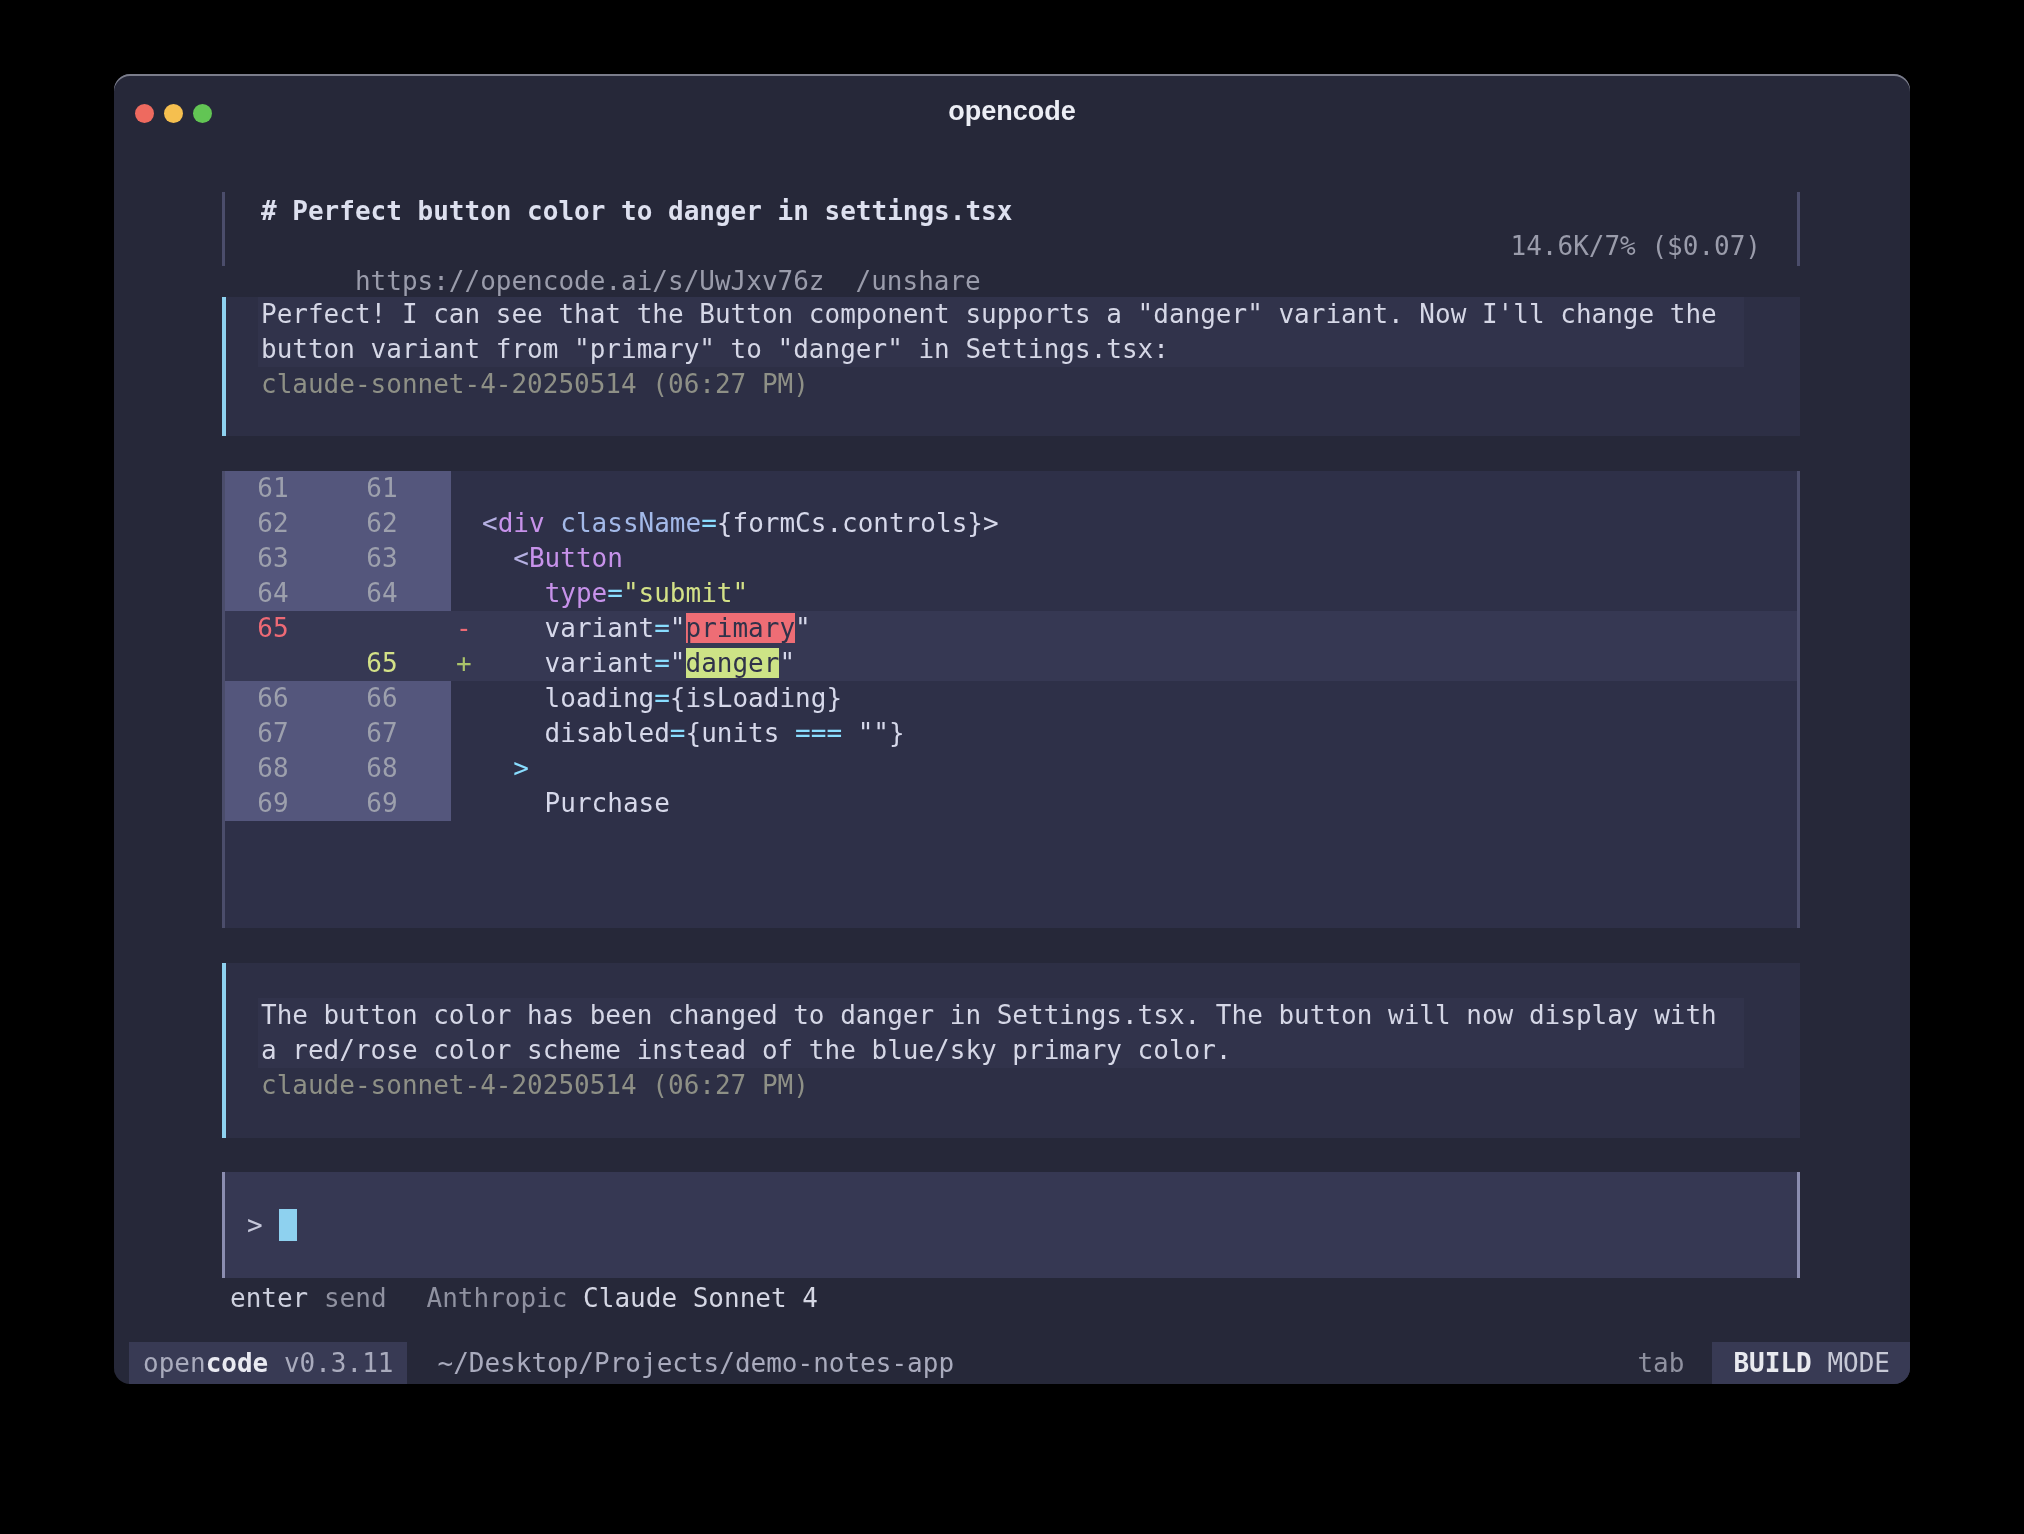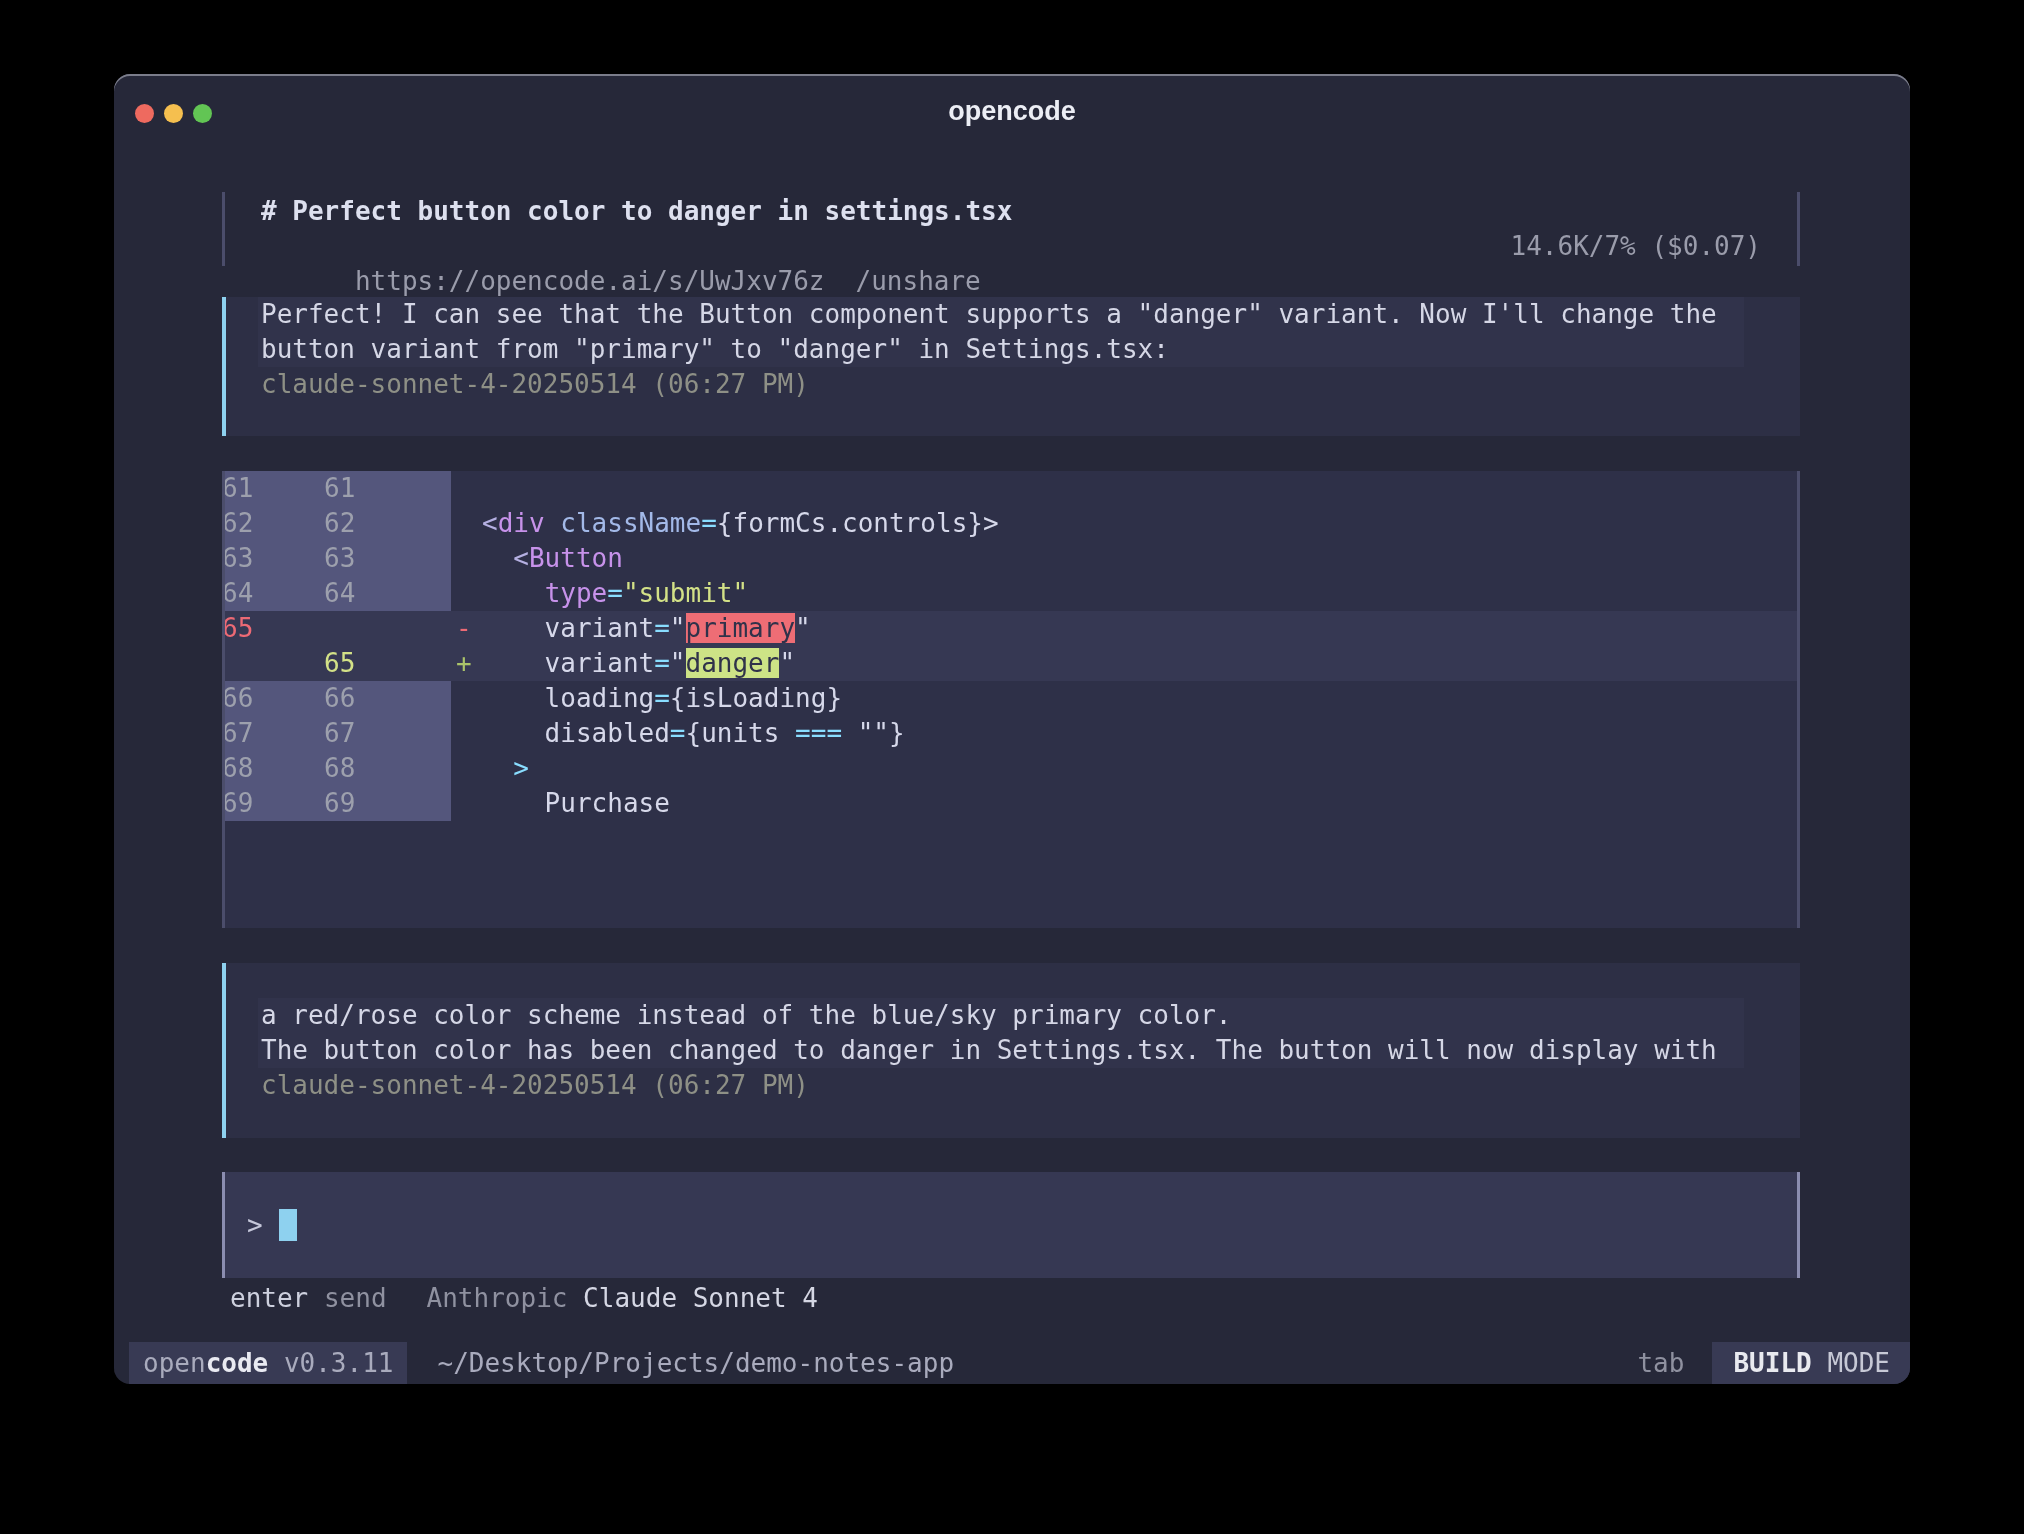--- a/index.html
+++ b/index.html
@@ -49,21 +49,21 @@
   .msg-line { color:#d5d7e6; white-space:pre; }
   .msg-meta { color:#8e9086; white-space:pre; padding-left:3px; }
 
   
   .edit-block { top:397px; height:457px; background:#2e3048; }
   .edit-header { height:107px; background:#343651; color:#b6b8ca; display:flex; align-items:center; padding-left:39px; white-space:pre; }
   .drow { display:flex; height:35px; align-items:center; }
   .drow.ctx .gut { background:#54567c; }
   .drow.del, .drow.ins { background:#363853; }
   .gut { width:229px; height:35px; display:flex; flex:none; }
-  .no { text-align:left; color:#9da0ad; white-space:pre; }
+  .no { text-align:center; color:#9da0ad; white-space:pre; }
   .no.old { width:102px; }
   .no.new { width:116px; }
   .drow.del .no.old { color:#ed6a75; }
   .drow.ins .no.new { color:#d3e187; }
   .mark { width:31px; flex:none; padding-left:5px; }
   .drow.del .mark { color:#ed6a75; }
   .drow.ins .mark { color:#abc46a; }
   .code { font:inherit; margin:0; white-space:pre; }
   .t-pln { color:#d6d8ea; }
   .t-tag { color:#c792ea; }
@@ -214,22 +214,22 @@
             <span class="no new">69</span>
           </span>
           <span class="mark"></span>
           <pre class="code"><span class="t-pln">    Purchase</span></pre>
         </div>
       </div>
   </div>
 
   <div class="block msg msg-2">
     <div class="md-band">
+      <div class="msg-line">The button color has been changed to danger in Settings.tsx. The button will now display with</div>
       <div class="msg-line">a red/rose color scheme instead of the blue/sky primary color.</div>
-      <div class="msg-line">The button color has been changed to danger in Settings.tsx. The button will now display with</div>
     </div>
     <div class="msg-meta">claude-sonnet-4-20250514 (06:27 PM)</div>
   </div>
 
   <div class="block input-block">
     <span class="prompt-symbol">&gt;</span>
       <span class="cursor"></span>
   </div>
 
   <div class="block footer-row">

